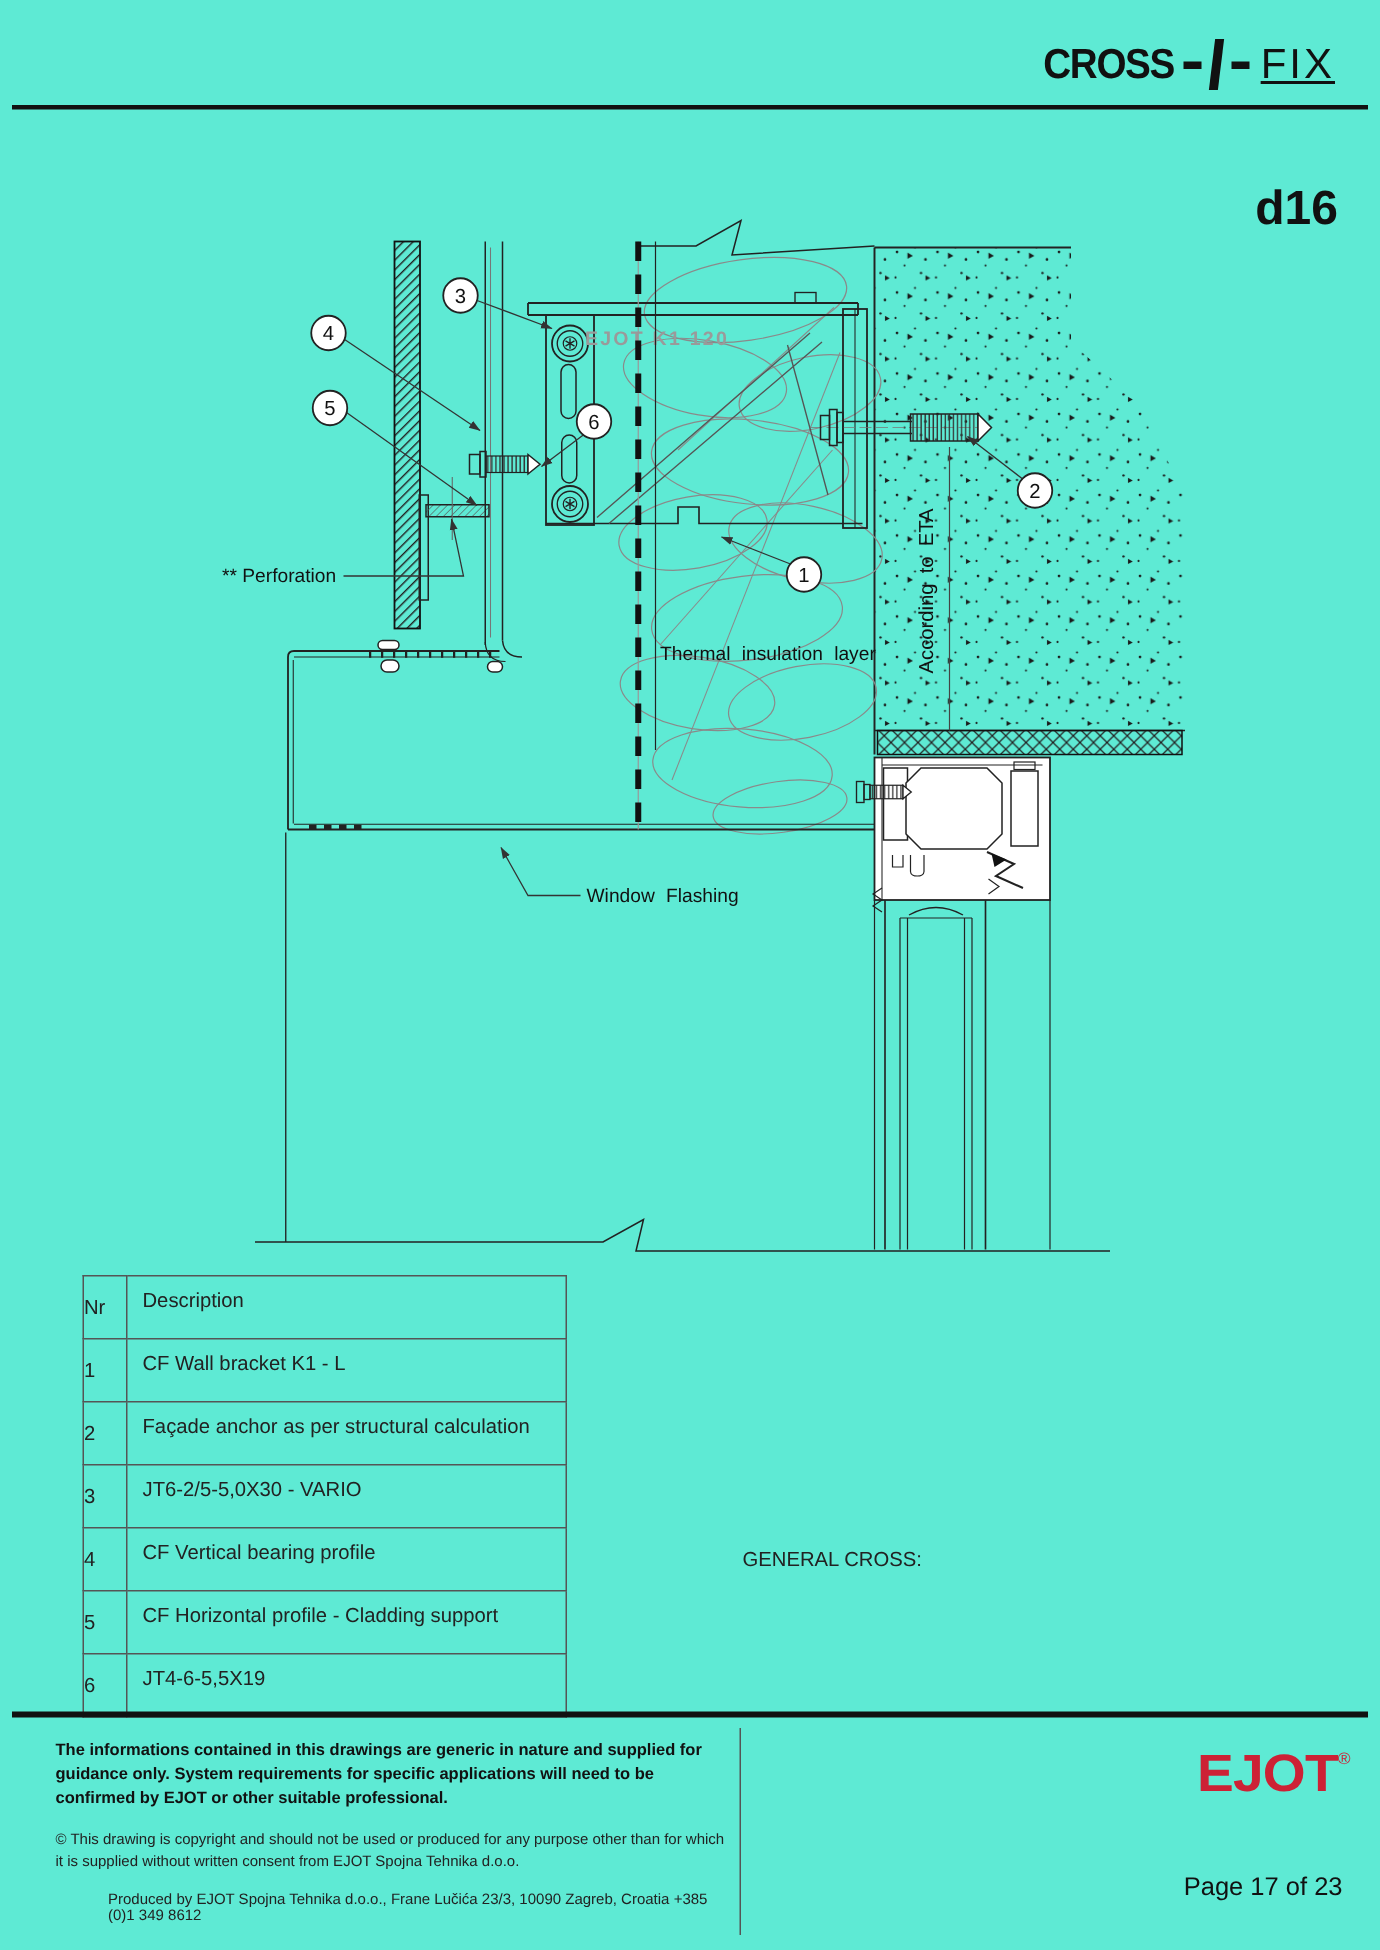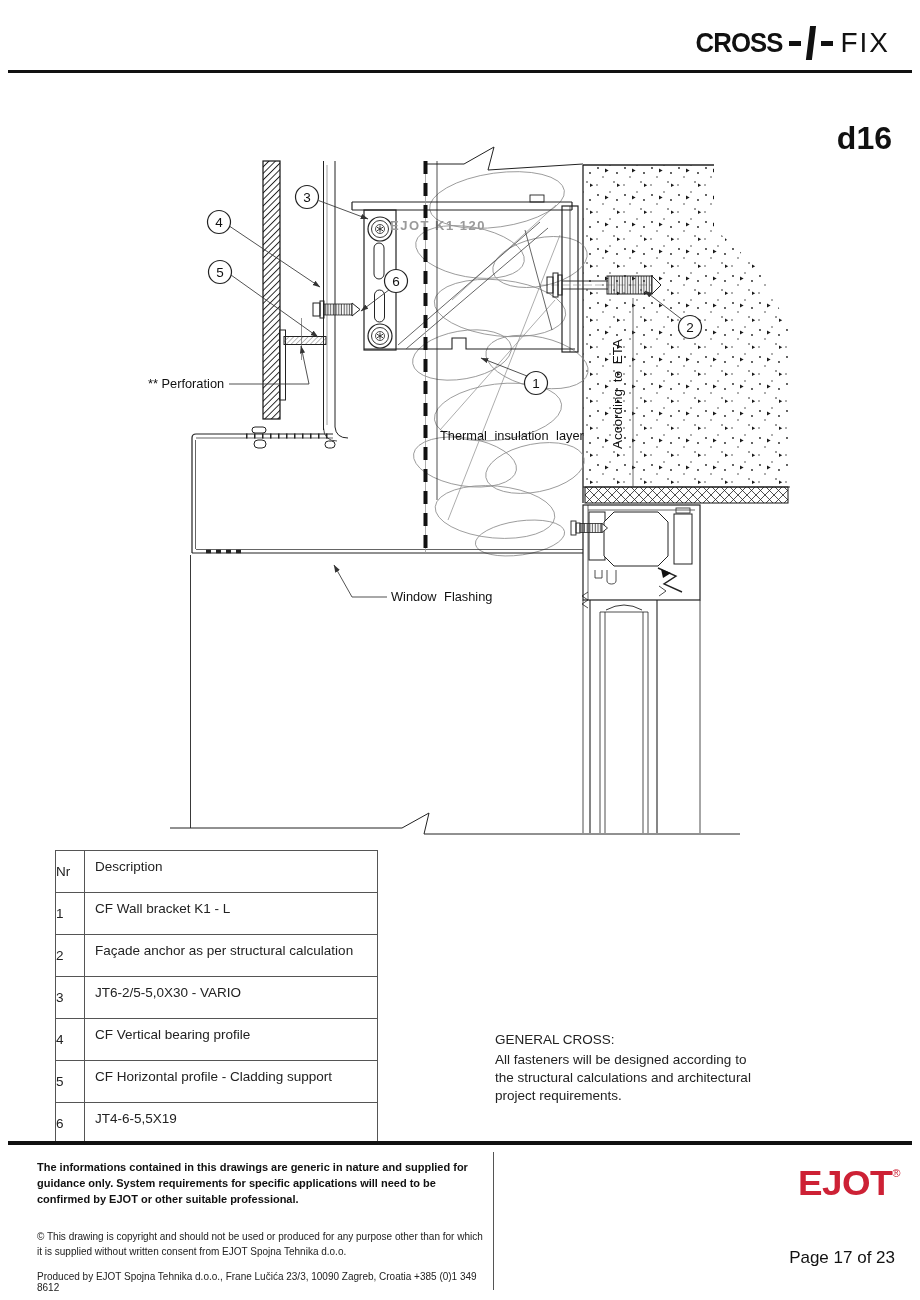--- a/index.html
+++ b/index.html
@@ -1,44 +1,44 @@
 <!DOCTYPE html>
 <html><head>
 <meta charset="utf-8">
 <style>
   html,body{margin:0;padding:0;background:#e9e9e9;}
-  .page{position:relative;width:920px;height:1300px;background:#ffffff;margin:0 auto;
+  .page{position:relative;width:920px;height:1300px;background:#5eead4;margin:0 auto;
         font-family:"Liberation Sans",sans-serif;color:#111;overflow:hidden;}
   
   .brand{position:absolute;top:24px;right:30px;display:flex;align-items:center;gap:7px;}
   .brand .cross{font-size:28px;font-weight:900;letter-spacing:-1px;transform:scaleX(.92);transform-origin:right;}
-  .brand .fix{font-size:28px;font-weight:400;letter-spacing:2px;}
+  .brand .fix{font-size:28px;font-weight:400;letter-spacing:2px;text-decoration:underline;}
   .crossfix-icon{position:relative;width:44px;height:38px;}
   .crossfix-icon .dash{position:absolute;top:17px;width:12px;height:5px;background:#111;}
   .crossfix-icon .dash.l{left:0;} .crossfix-icon .dash.r{right:0;}
   .crossfix-icon .bar{position:absolute;left:19px;top:2px;width:6px;height:34px;background:#111;transform:skewX(-7deg);}
   .rule{position:absolute;left:8px;right:8px;height:3px;background:#111;}
   .rule.top{top:70px;} .rule.bottom{top:1141px;height:4px;}
   .detail-code{position:absolute;top:120px;right:28px;font-size:32px;font-weight:700;}
   
   .draw{position:absolute;left:0;top:0;pointer-events:none;}
   
   .elements{position:absolute;left:55px;top:850px;width:330px;}
   .elements .tbl-title{font-size:15px;letter-spacing:.3px;margin-bottom:13px;color:#222;}
   table.sys{border-collapse:collapse;width:323px;font-size:13.5px;color:#222;}
   table.sys th,table.sys td{border:1px solid #555;height:30px;padding:0 0 11px 10px;text-align:left;font-weight:400;}
   table.sys .nr{width:28px;padding:0;}
   
   .note{position:absolute;left:495px;top:1031px;width:258px;font-size:13.5px;line-height:1.33;color:#222;}
   .note .nt{margin-bottom:2px;}
   
   .foot-left{position:absolute;left:37px;top:1160px;width:450px;}
-  .foot-left .p1{font-size:11px;font-weight:700;line-height:1.45;margin-bottom:21px;}
+  .foot-left .p1{font-size:11px;font-weight:700;line-height:1.45;margin-bottom:11px;}
   .foot-left .p2{font-size:10px;line-height:1.5;margin-bottom:12px;color:#222;}
-  .foot-left .p3{font-size:10px;color:#222;}
+  .foot-left .p3{font-size:10px;color:#222;margin-left:35px;}
   .foot-divider{position:absolute;left:493px;top:1152px;width:1px;height:138px;background:#555;}
   .foot-mid{position:absolute;left:527px;top:1168px;font-size:13px;font-weight:700;color:#111;}
   .foot-mid div{margin-bottom:3px;}
   .foot-mid .gap{margin-top:9px;}
   .ejot-logo{position:absolute;left:798px;top:1163px;font-size:35px;font-weight:900;letter-spacing:-.5px;transform:scaleX(1.05);transform-origin:left;}
   .ejot-logo sup{font-size:11px;font-weight:400;vertical-align:18px;}
   .page-label{position:absolute;right:25px;top:1248px;font-size:17px;color:#111;}
 </style>
 </head>
 <body>
@@ -319,21 +319,20 @@
       <tr>
         <td class="nr">6</td>
         <td>JT4-6-5,5X19</td>
       </tr>
     </tbody>
       </table>
   </div>
 
   <div class="note">
     <div class="nt">GENERAL CROSS:</div>
-    <div>All fasteners will be designed according to the structural calculations and architectural project requirements.</div>
   </div>
 
   <div class="rule bottom"></div>
   <div class="foot-left">
     <div class="p1">The informations contained in this drawings are generic in nature and supplied for guidance only. System requirements for specific applications will need to be confirmed by EJOT or other suitable professional.</div>
     <div class="p2">© This drawing is copyright and should not be used or produced for any purpose other than for which it is supplied without written consent from EJOT Spojna Tehnika d.o.o.</div>
     <div class="p3">Produced by EJOT Spojna Tehnika d.o.o., Frane Lučića 23/3, 10090 Zagreb, Croatia +385 (0)1 349 8612</div>
   </div>
   <div class="foot-divider"></div>
   <div class="ejot-logo" style="color: rgb(205, 33, 53);"><span>EJOT</span><sup>®</sup></div>

